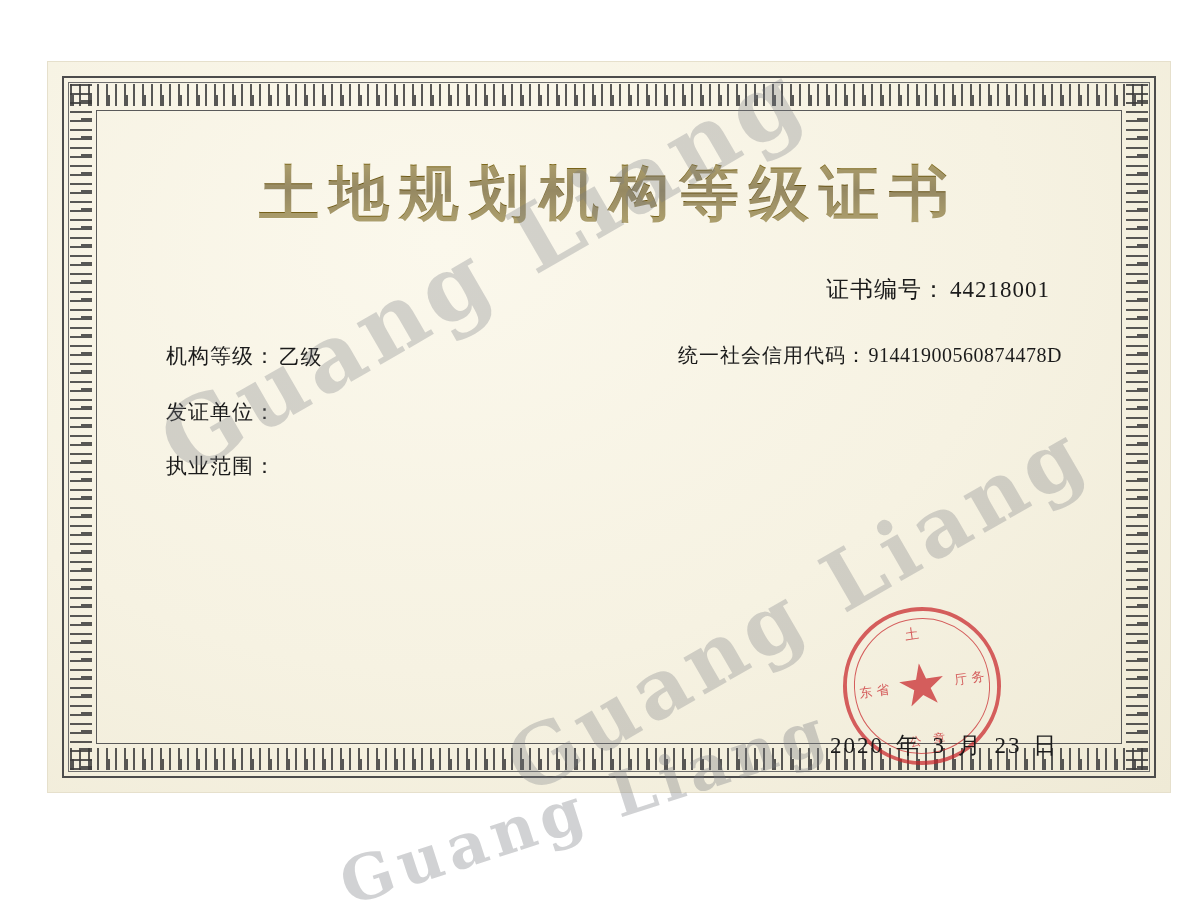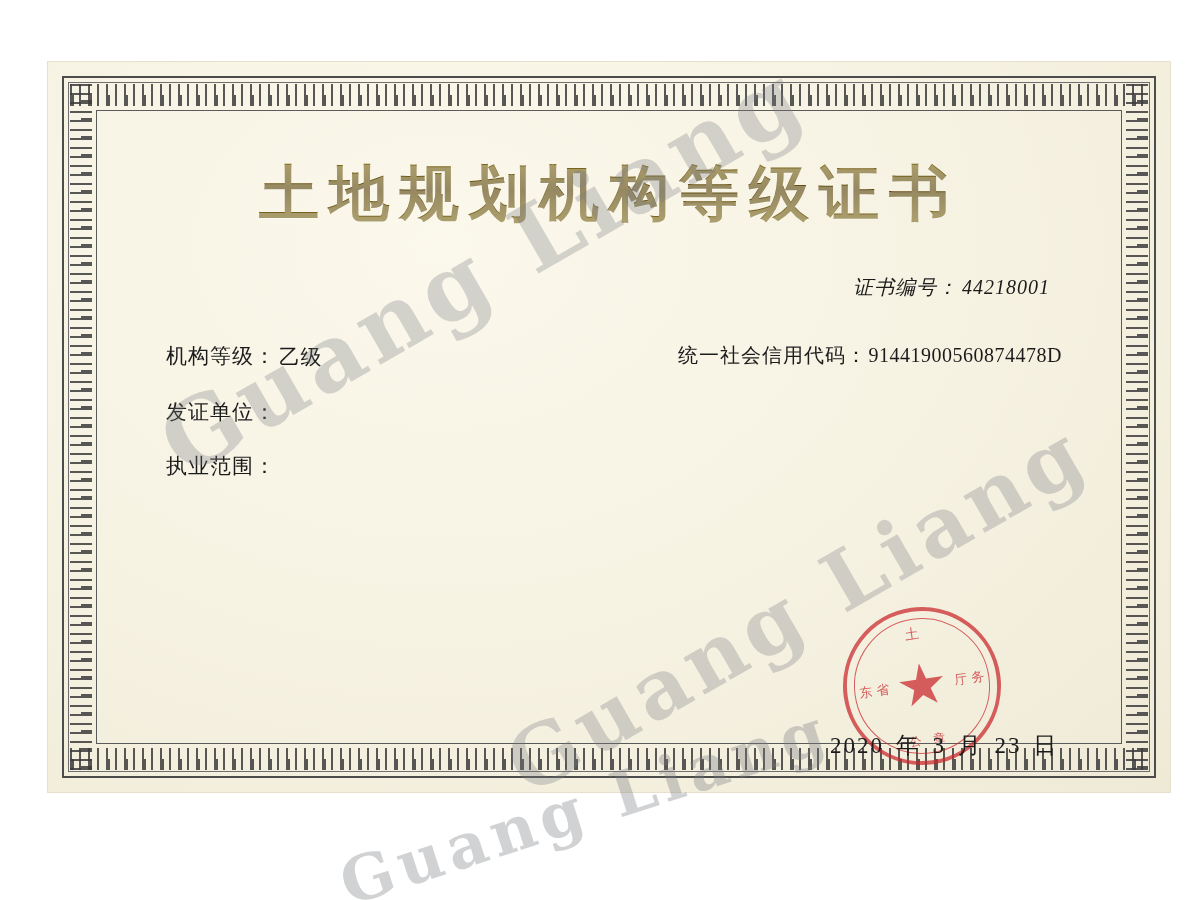--- a/index.html
+++ b/index.html
@@ -112,24 +112,23 @@
     background-clip: text;
     -webkit-text-fill-color: transparent;
     text-shadow: 0 1px 0 rgba(255,255,255,.35);
   }
 
   
   .cert-no {
     position: absolute;
     right: 120px;
     top: 212px;
-    font-size: 20px;
+    font-size: 23px;
     color: #1b1b1b;
     letter-spacing: 1px;
-    font-style: italic;
   }
   .cert-no .val { margin-left: 4px; }
 
   
   .body-left {
     position: absolute;
     left: 118px;
     top: 280px;
     width: 460px;
   }

